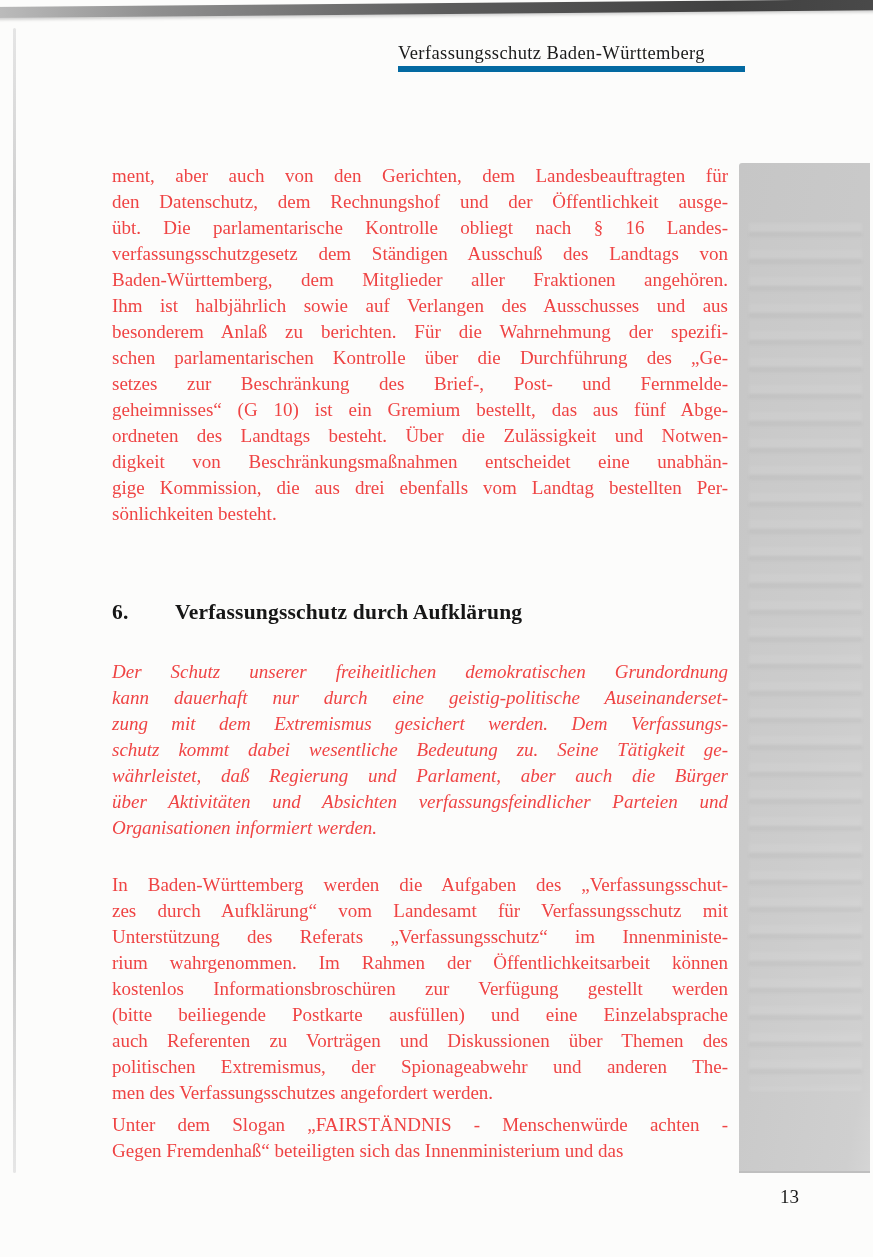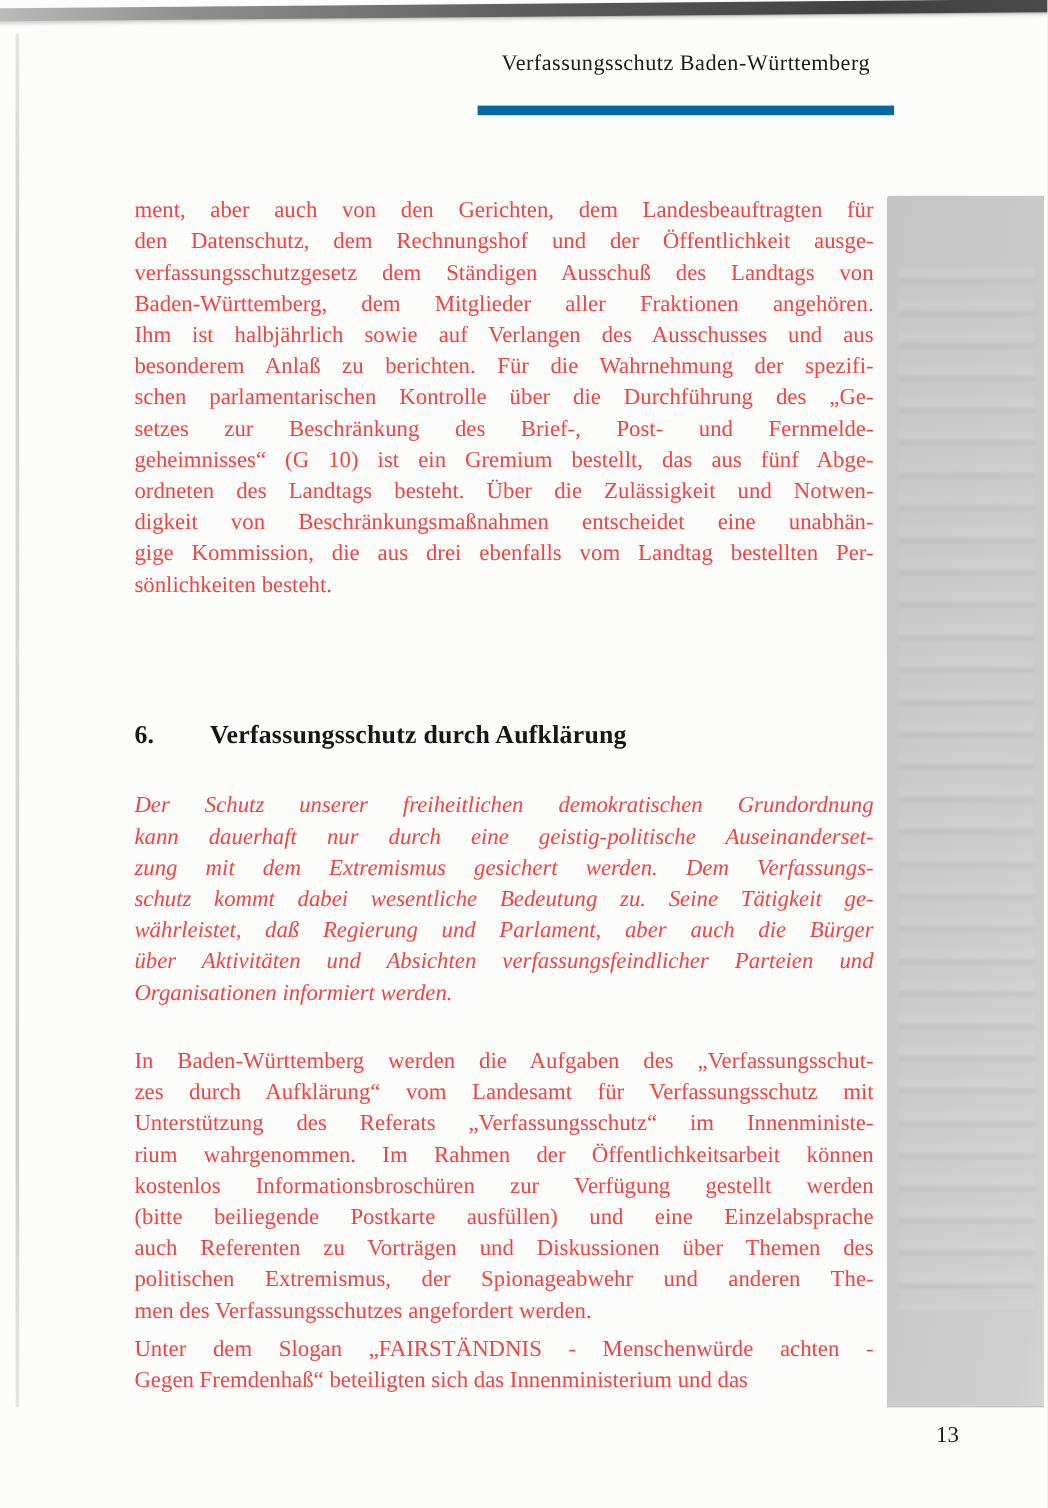--- a/index.html
+++ b/index.html
@@ -63,26 +63,26 @@
       rgba(255,255,255,0.04) 14px 27px
     );
     filter: blur(1.5px);
   }
 
   .running-header {
     position: absolute;
     top: 43px;
     left: 398px;
     width: 347px;
-    text-align: center;
+    text-align: left;
     font-size: 18.5px;
     letter-spacing: 0.4px;
     color: #1b1b1b;
-    padding-bottom: 24px;
-    border-bottom: 8px solid #0369a1;
+    padding-bottom: 2px;
+    border-bottom: 6px solid #0369a1;
   }
 
   .para {
     position: absolute;
     left: 112px;
     width: 616px;
     font-size: 19px;
     line-height: 26px;
     color: #ef4444;
   }
@@ -124,20 +124,21 @@
 
   <div class="top-edge"></div>
   <div class="fold-line"></div>
   <div class="scan-band"></div>
 
   <div class="running-header">Verfassungsschutz Baden-Württemberg</div>
 
   <div class="para para-1">
       <div class="tline">ment, aber auch von den Gerichten, dem Landesbeauftragten für</div>
       <div class="tline">den Datenschutz, dem Rechnungshof und der Öffentlichkeit ausge-</div>
+      <div class="tline">übt. Die parlamentarische Kontrolle obliegt nach § 16 Landes-</div>
       <div class="tline">verfassungsschutzgesetz dem Ständigen Ausschuß des Landtags von</div>
       <div class="tline">Baden-Württemberg, dem Mitglieder aller Fraktionen angehören.</div>
       <div class="tline">Ihm ist halbjährlich sowie auf Verlangen des Ausschusses und aus</div>
       <div class="tline">besonderem Anlaß zu berichten. Für die Wahrnehmung der spezifi-</div>
       <div class="tline">schen parlamentarischen Kontrolle über die Durchführung des „Ge-</div>
       <div class="tline">setzes zur Beschränkung des Brief-, Post- und Fernmelde-</div>
       <div class="tline">geheimnisses“ (G 10) ist ein Gremium bestellt, das aus fünf Abge-</div>
       <div class="tline">ordneten des Landtags besteht. Über die Zulässigkeit und Notwen-</div>
       <div class="tline">digkeit von Beschränkungsmaßnahmen entscheidet eine unabhän-</div>
       <div class="tline">gige Kommission, die aus drei ebenfalls vom Landtag bestellten Per-</div>

